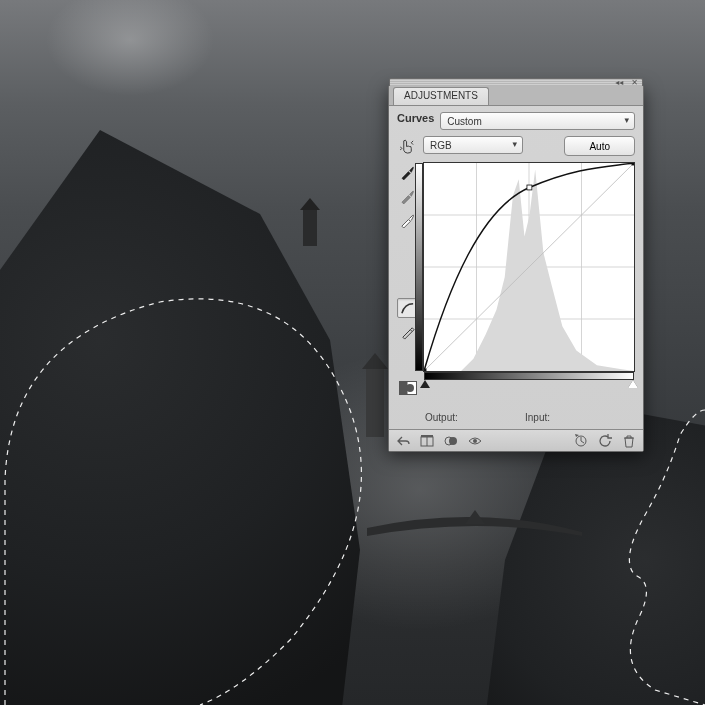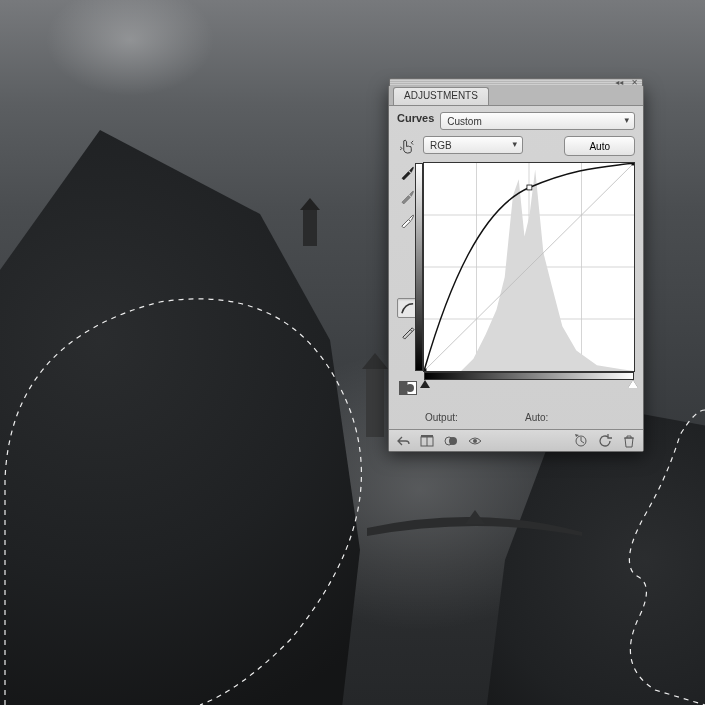--- a/index.html
+++ b/index.html
@@ -203,21 +203,21 @@
     <div class="mask-sw">
       <svg viewBox="0 0 18 14">
           <rect x="0.5" y="0.5" width="17" height="13" fill="#fff" stroke="#555"></rect>
           <rect x="0.5" y="0.5" width="8" height="13" fill="#555"></rect>
           <circle cx="11" cy="7" r="4" fill="#555"></circle>
         </svg>
     </div>
 
     <div class="out-in">
       <span>Output:</span>
-      <span>Auto:</span>
+      <span>Input:</span>
     </div>
   </div>
 
   <div class="footer">
     <div class="ficons">
       <div class="ficon" title="return-to-list">
           <svg viewBox="0 0 14 14">
             <path d="M6 3 L2 7 L6 11 M2 7 L10 7 Q13 7 13 10" fill="none" stroke="#333" stroke-width="1.3"></path>
           </svg>
         </div>

